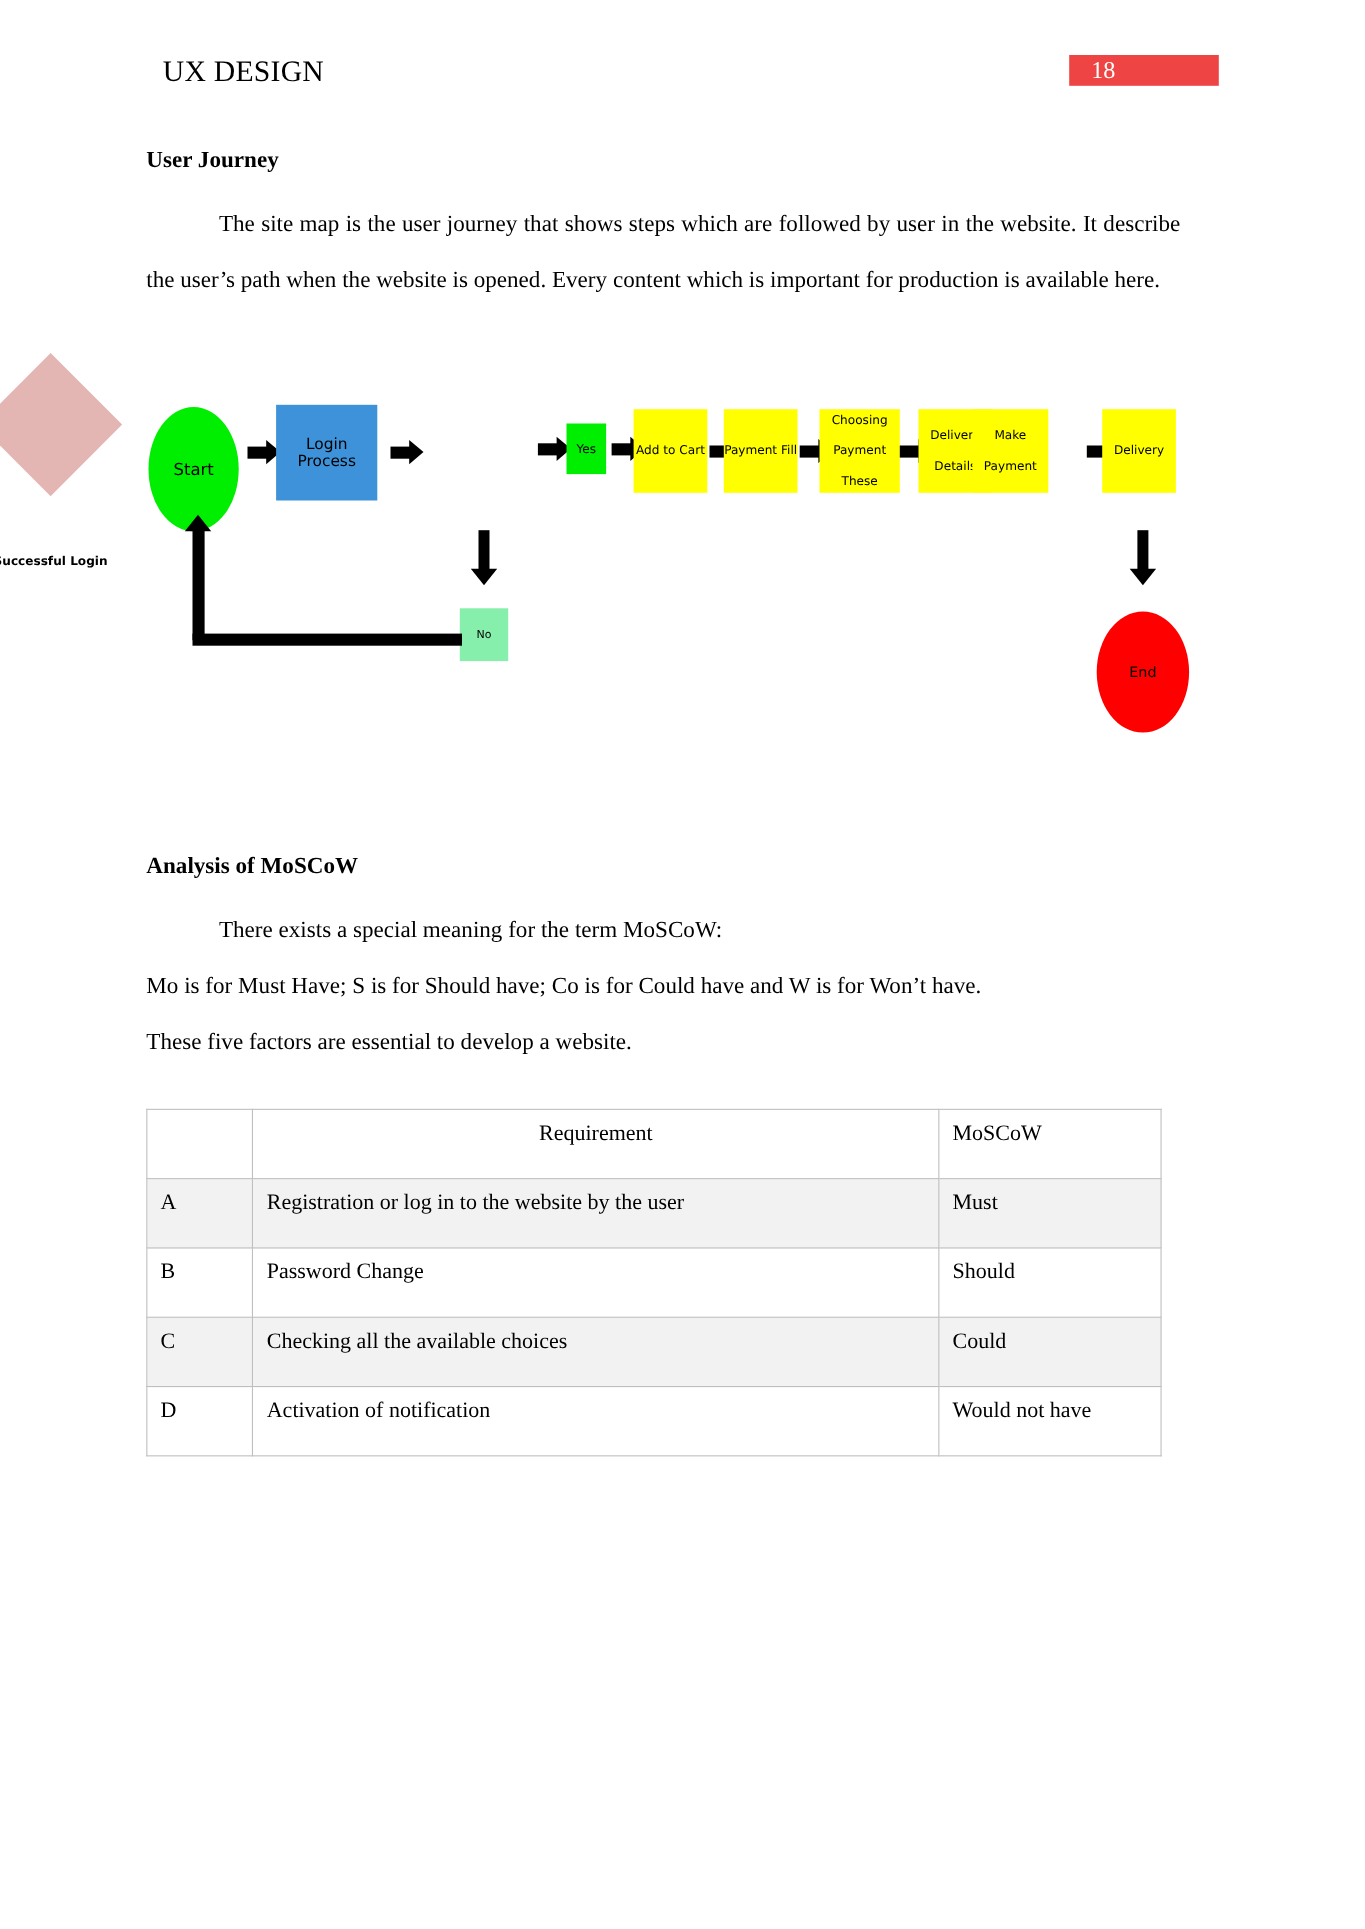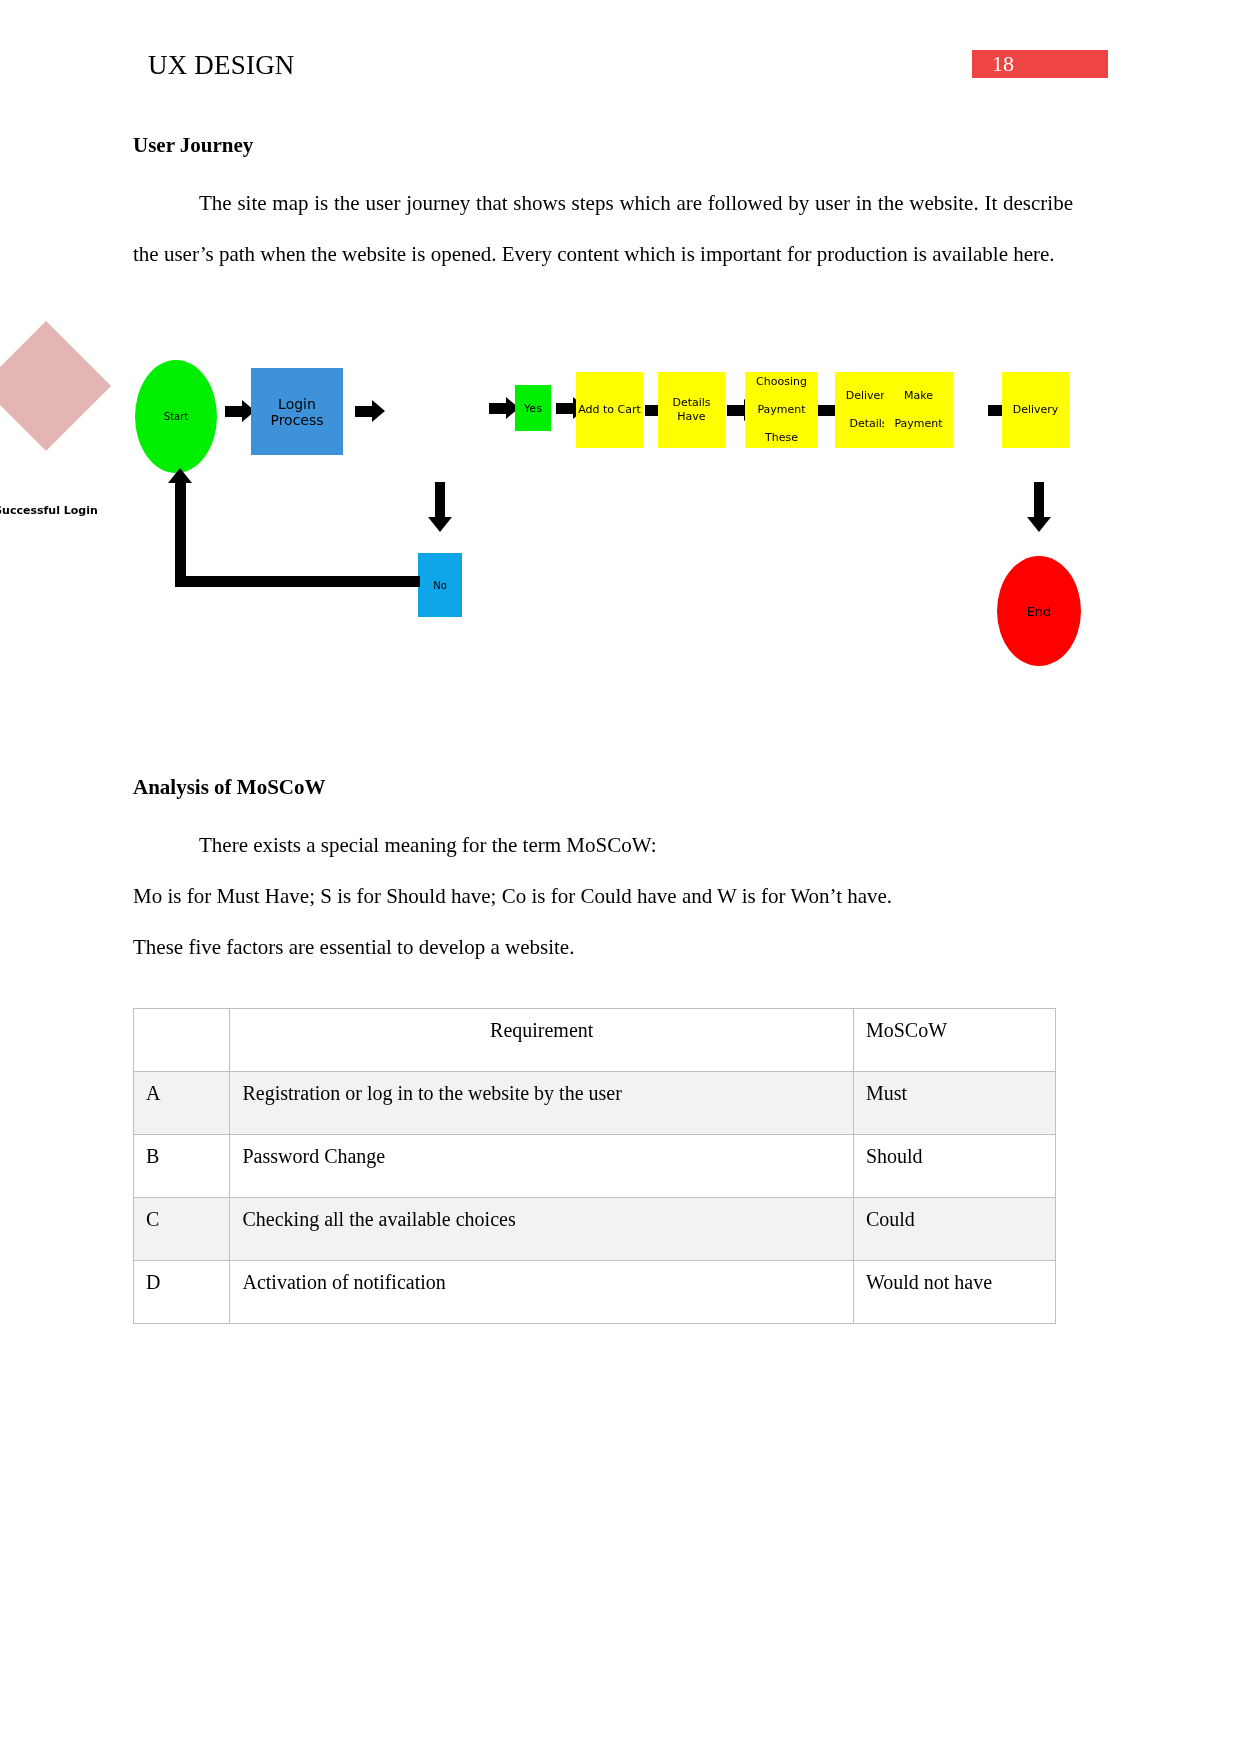--- a/index.html
+++ b/index.html
@@ -86,25 +86,25 @@
     align-items: center;
     justify-content: center;
     text-align: center;
     font-family: "DejaVu Sans", "Liberation Sans", sans-serif;
     color: #000000;
     font-weight: 400;
   }
   .node span { display: block; width: 100%; }
 
   .ellipse-start {
-    left: 135px; top: 20px;
+    left: 135px; top: 30px;
     width: 82px; height: 113px;
     background: #00ee00;
     border-radius: 50%;
-    font-size: 10px;
+    font-size: 15px;
   }
   .rect-login {
     left: 251px; top: 28px;
     width: 92px; height: 87px;
     background: #3d92d9;
     font-size: 14px;
   }
   .diamond-wrap {
     left: 392px; top: 20px;
     width: 92px; height: 92px;
@@ -140,22 +140,22 @@
   }
   .y1 { left: 576px; top: 32px; width: 67px; height: 76px; }
   .y2 { left: 658px; top: 32px; width: 67px; height: 76px; }
   .y3 { left: 745px; top: 32px; width: 73px; height: 76px; }
   .y4 { left: 835px; top: 32px; width: 67px; height: 76px; }
   .y5 { left: 884px; top: 32px; width: 69px; height: 76px; }
   .y6 { left: 1002px; top: 32px; width: 67px; height: 76px; }
 
   .rect-no {
     left: 418px; top: 213px;
-    width: 44px; height: 64px;
-    background: #0ea5e9;
+    width: 44px; height: 48px;
+    background: #86efac;
     font-size: 10px;
   }
   .ellipse-end {
     left: 997px; top: 216px;
     width: 84px; height: 110px;
     background: #ff0000;
     border-radius: 50%;
     font-size: 13px;
   }
 
@@ -301,21 +301,21 @@
   <div class="node ybox y1">
     <span>Add to Cart</span>
   </div>
 
   <div class="arrow-h" style="left:645px; top:59px;">
     <div class="shaft"></div>
     <div class="head"></div>
   </div>
 
   <div class="node ybox y2">
-    <span>Details Have</span>
+    <span>Payment Fill</span>
   </div>
 
   <div class="arrow-h" style="left:727px; top:59px;">
     <div class="shaft"></div>
     <div class="head"></div>
   </div>
 
   <div class="node ybox y3">
     <span>
       <span>Choosing</span><br>

